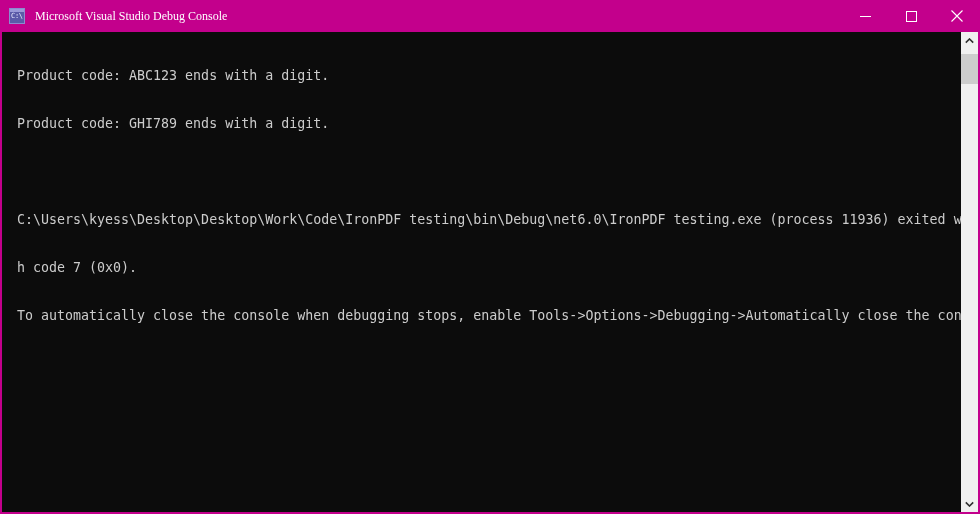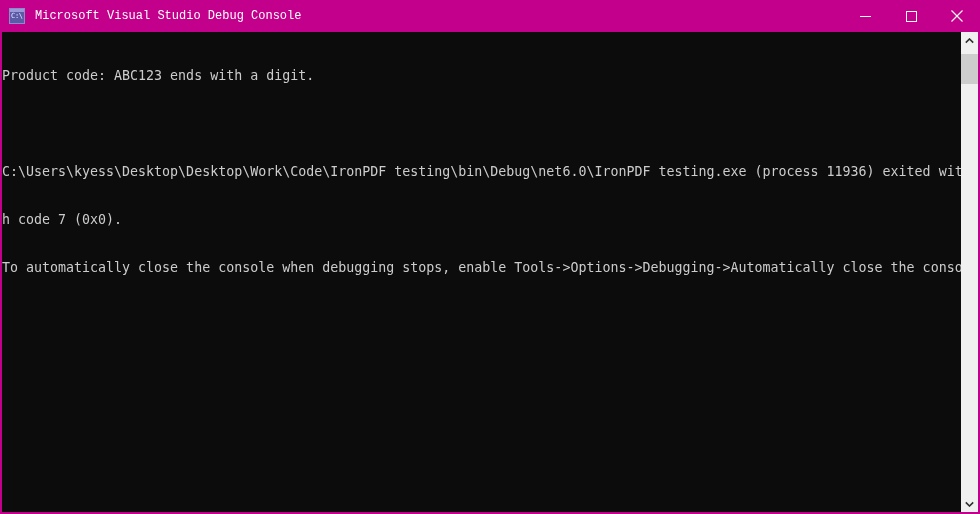--- a/index.html
+++ b/index.html
@@ -53,21 +53,21 @@
   #app-icon .icon-text {
     position: absolute;
     left: 1px; top: 3px;
     font-family: "DejaVu Sans Mono", monospace;
     font-size: 7px;
     line-height: 9px;
     color: #e8e8ff;
     letter-spacing: -0.3px;
   }
   #window-title {
-    font-family: Liberation Mono, monospace;
+    font-family: Liberation Serif, serif;
     font-size: 12px;
     color: #ffffff;
     white-space: nowrap;
     overflow: hidden;
     text-overflow: ellipsis;
   }
   #window-controls {
     display: flex;
     flex: 0 0 auto;
     height: 32px;
@@ -94,21 +94,21 @@
     min-height: 0;
   }
 
   #console-text {
     flex: 1 1 auto;
     background: #0c0c0c;
     color: #cccccc;
     font-family: "DejaVu Sans Mono", monospace;
     font-size: 13.3px;
     line-height: 16px;
-    padding: 4px 0 0 0;
+    padding: 4px 0 0 15px;
     white-space: pre;
     overflow: hidden;
     letter-spacing: 0px;
   }
   .console-line {
     height: 16px;
     white-space: pre;
   }
 
   
@@ -173,20 +173,21 @@
           <path d="M0.5 0.5 L11.5 11.5 M11.5 0.5 L0.5 11.5" stroke="#ffffff" stroke-width="1.1" fill="none"></path>
         </svg>
       </div>
     </div>
   </div>
 
   <div id="console-area">
 
     <div id="console-text">
       <div class="console-line">Product code: ABC123 ends with a digit.</div>
+      <div class="console-line">Product code: GHI789 ends with a digit.</div>
       <div class="console-line"></div>
       <div class="console-line">C:\Users\kyess\Desktop\Desktop\Work\Code\IronPDF testing\bin\Debug\net6.0\IronPDF testing.exe (process 11936) exited wit</div>
       <div class="console-line">h code 7 (0x0).</div>
       <div class="console-line">To automatically close the console when debugging stops, enable Tools-&gt;Options-&gt;Debugging-&gt;Automatically close the conso</div>
     </div>
 
     <div id="scrollbar">
       <div class="sb-btn">
         <svg width="9" height="6" viewBox="0 0 9 6" aria-hidden="true">
           <path d="M0.8 4.6 L4.5 1 L8.2 4.6" stroke="#303030" stroke-width="1.6" fill="none"></path>

